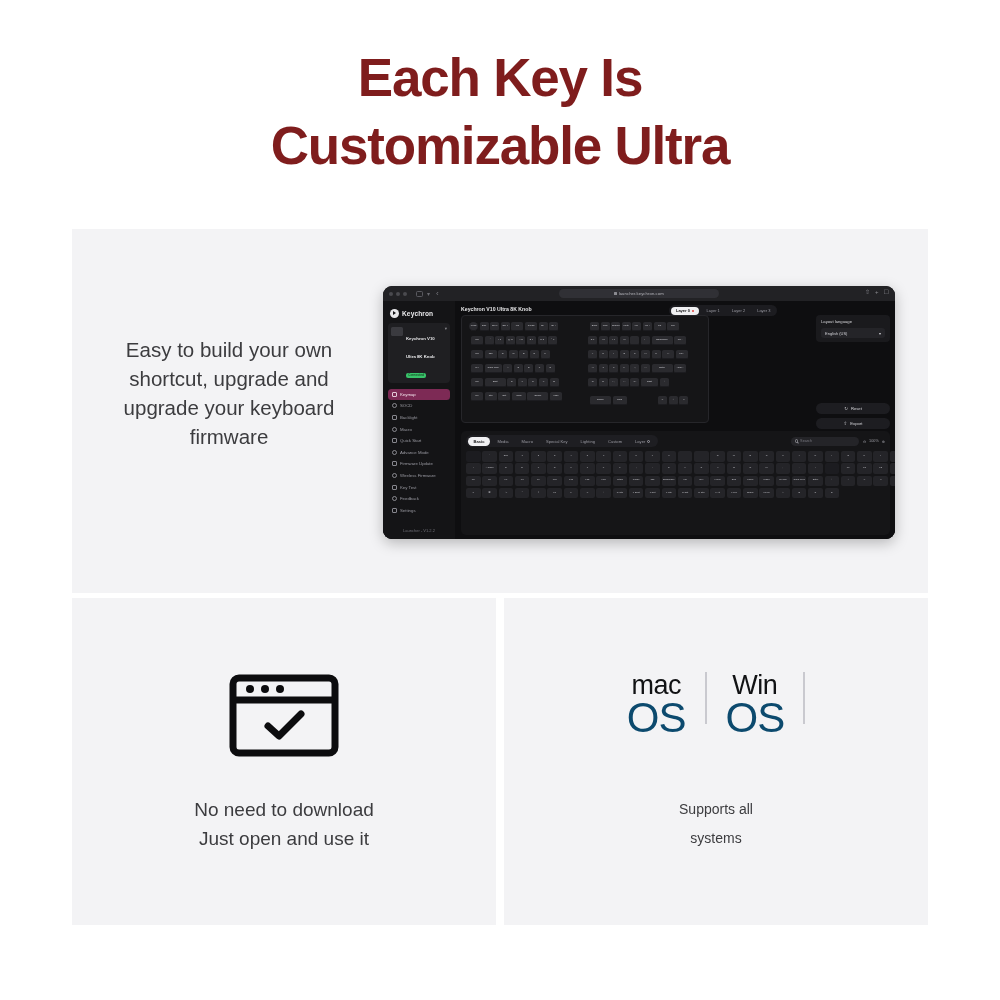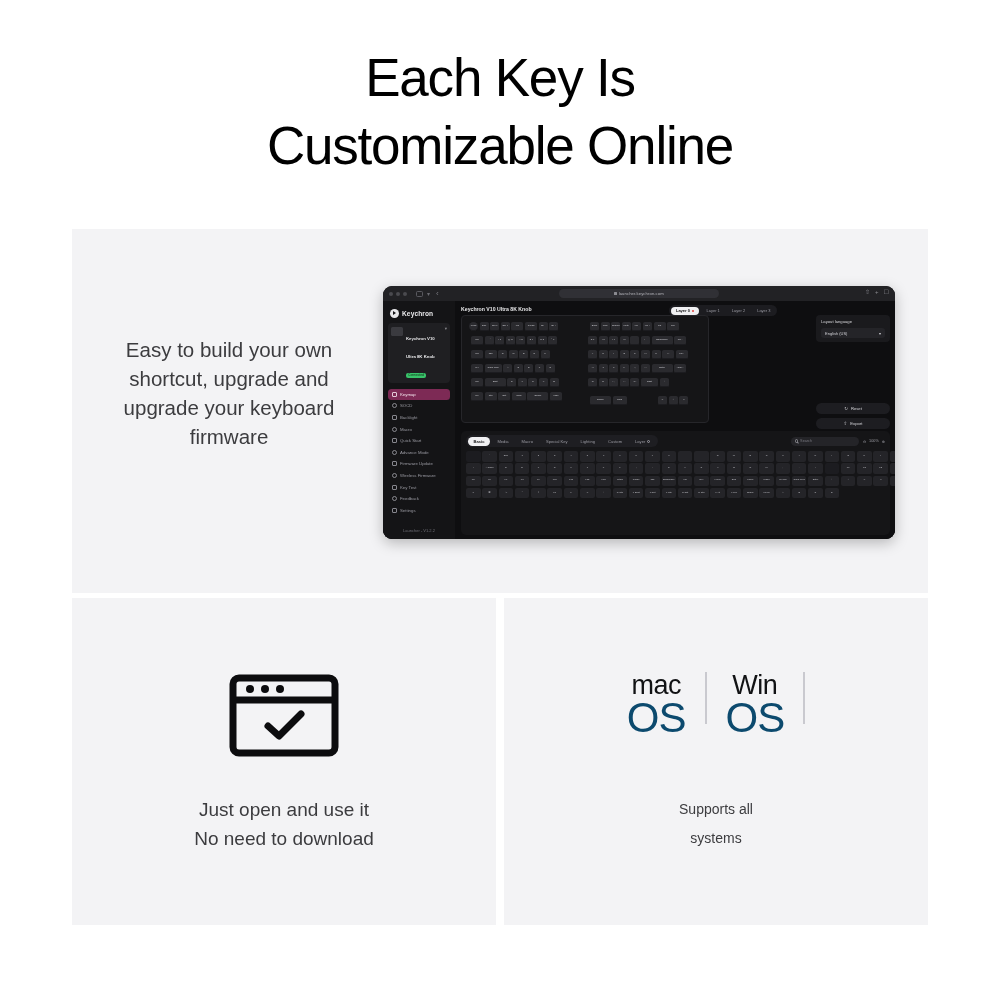--- a/index.html
+++ b/index.html
@@ -9,22 +9,22 @@
     font-family: "Liberation Sans", sans-serif;
     overflow: hidden;
   }
   .page { position: relative; width: 1000px; height: 1000px; background:#fff; }
 
   
   .heading {
     position: absolute; left: 0; top: 44px; width: 1000px;
     text-align: center;
     font-size: 53px; line-height: 68px;
-    font-weight: 400; letter-spacing: -1.2px;
-    color: #000000;
+    font-weight: 700; letter-spacing: -1.2px;
+    color: #7f1d1d;
   }
   .heading .l2 { display:block; }
 
   
   .card { position: absolute; background: #f3f3f5; }
   #card-top    { left: 72px; top: 229px;  width: 856px; height: 364px; }
   #card-bl     { left: 72px; top: 598px;  width: 424px; height: 327px; }
   #card-br     { left: 504px; top: 598px; width: 424px; height: 327px; }
 
   
@@ -209,21 +209,21 @@
   .os-single { font-size:42px; font-weight:500; color:#111214; letter-spacing:-1px; }
   .osdiv { width:2px; height:52px; background:#c9c9cf; }
 </style>
 </head>
 <body>
 
 <div class="page">
 
   <h1 class="heading">
     <span class="l1">Each Key Is</span>
-    <span class="l2">Customizable Online</span>
+    <span class="l2">Customizable Ultra</span>
   </h1>
 
   <div class="card" id="card-top"></div>
 
   <div class="promo-text">Easy to build your own shortcut, upgrade and upgrade your keyboard firmware</div>
 
   <div class="appwin">
 
     <div class="chrome">
       <div class="dots">
@@ -612,22 +612,22 @@
     <svg width="112" height="85" viewBox="0 0 112 85" fill="none">
       <rect x="5" y="5" width="102" height="75" rx="6" stroke="#0c0c0e" stroke-width="7"></rect>
       <line x1="5" y1="27" x2="107" y2="27" stroke="#0c0c0e" stroke-width="7"></line>
       <circle cx="22" cy="16" r="4" fill="#0c0c0e"></circle>
       <circle cx="37" cy="16" r="4" fill="#0c0c0e"></circle>
       <circle cx="52" cy="16" r="4" fill="#0c0c0e"></circle>
       <path d="M40 53 L51 63 L73 41" stroke="#0c0c0e" stroke-width="7" stroke-linecap="round" stroke-linejoin="round"></path>
     </svg>
   </div>
   <div class="bl-text">
+    <div>No need to download</div>
     <div>Just open and use it</div>
-    <div>No need to download</div>
   </div>
 
   <div class="card" id="card-br"></div>
   <div class="oslogos">
     <div class="osblock">
       <span class="os-top">mac</span>
       <span class="os-bot">OS</span>
     </div>
     <div class="osdiv"></div>
     <div class="osblock">

